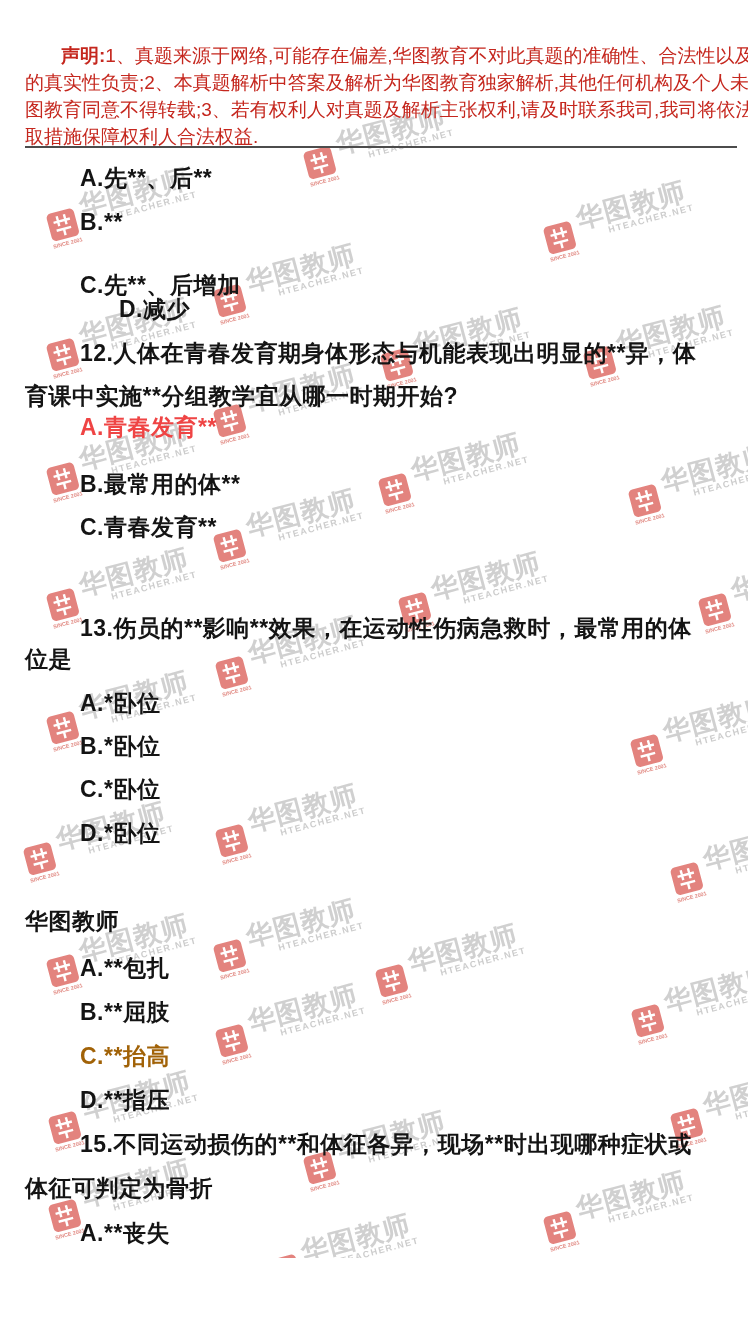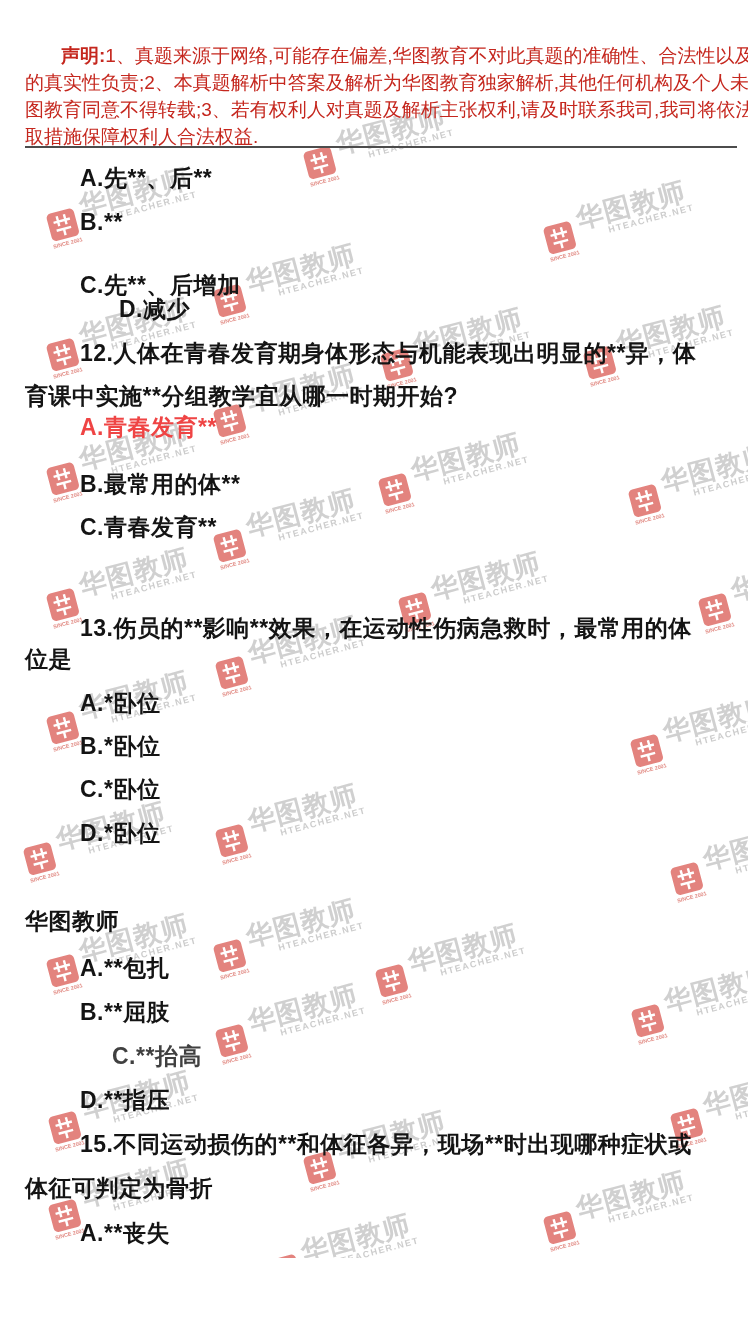--- a/index.html
+++ b/index.html
@@ -579,21 +579,21 @@
         <div class="tline opt" style="top: 512px; color: rgb(20, 20, 20);">C.青春发育**</div>
         <div class="tline q" style="top: 600px; color: rgb(20, 20, 20); margin-top: 13px;">13.伤员的**影响**效果，在运动性伤病急救时，最常用的体</div>
         <div class="tline wrap" style="top: 644px; color: rgb(20, 20, 20);">位是</div>
         <div class="tline opt" style="top: 688px; color: rgb(20, 20, 20);">A.*卧位</div>
         <div class="tline opt" style="top: 731px; color: rgb(20, 20, 20);">B.*卧位</div>
         <div class="tline opt" style="top: 774px; color: rgb(20, 20, 20);">C.*卧位</div>
         <div class="tline opt" style="top: 818px; color: rgb(20, 20, 20);">D.*卧位</div>
         <div class="tline wrap" style="top: 906px; color: rgb(20, 20, 20);">华图教师</div>
         <div class="tline opt" style="top: 953px; color: rgb(20, 20, 20);">A.**包扎</div>
         <div class="tline opt" style="top: 997px; color: rgb(20, 20, 20);">B.**屈肢</div>
-        <div class="tline opt" style="top: 1041px; color: #404040; margin-left: 32px;">C.**抬高</div>
+        <div class="tline opt" style="top: 1041px; color: #a16207;">C.**抬高</div>
         <div class="tline opt" style="top: 1085px; color: rgb(20, 20, 20);">D.**指压</div>
         <div class="tline q" style="top: 1129px; color: rgb(20, 20, 20);">15.不同运动损伤的**和体征各异，现场**时出现哪种症状或</div>
         <div class="tline wrap" style="top: 1173px; color: rgb(20, 20, 20);">体征可判定为骨折</div>
         <div class="tline opt" style="top: 1218px; color: rgb(20, 20, 20);">A.**丧失</div>
       </div>
 
   </div>
 </div>
 
 </body></html>

